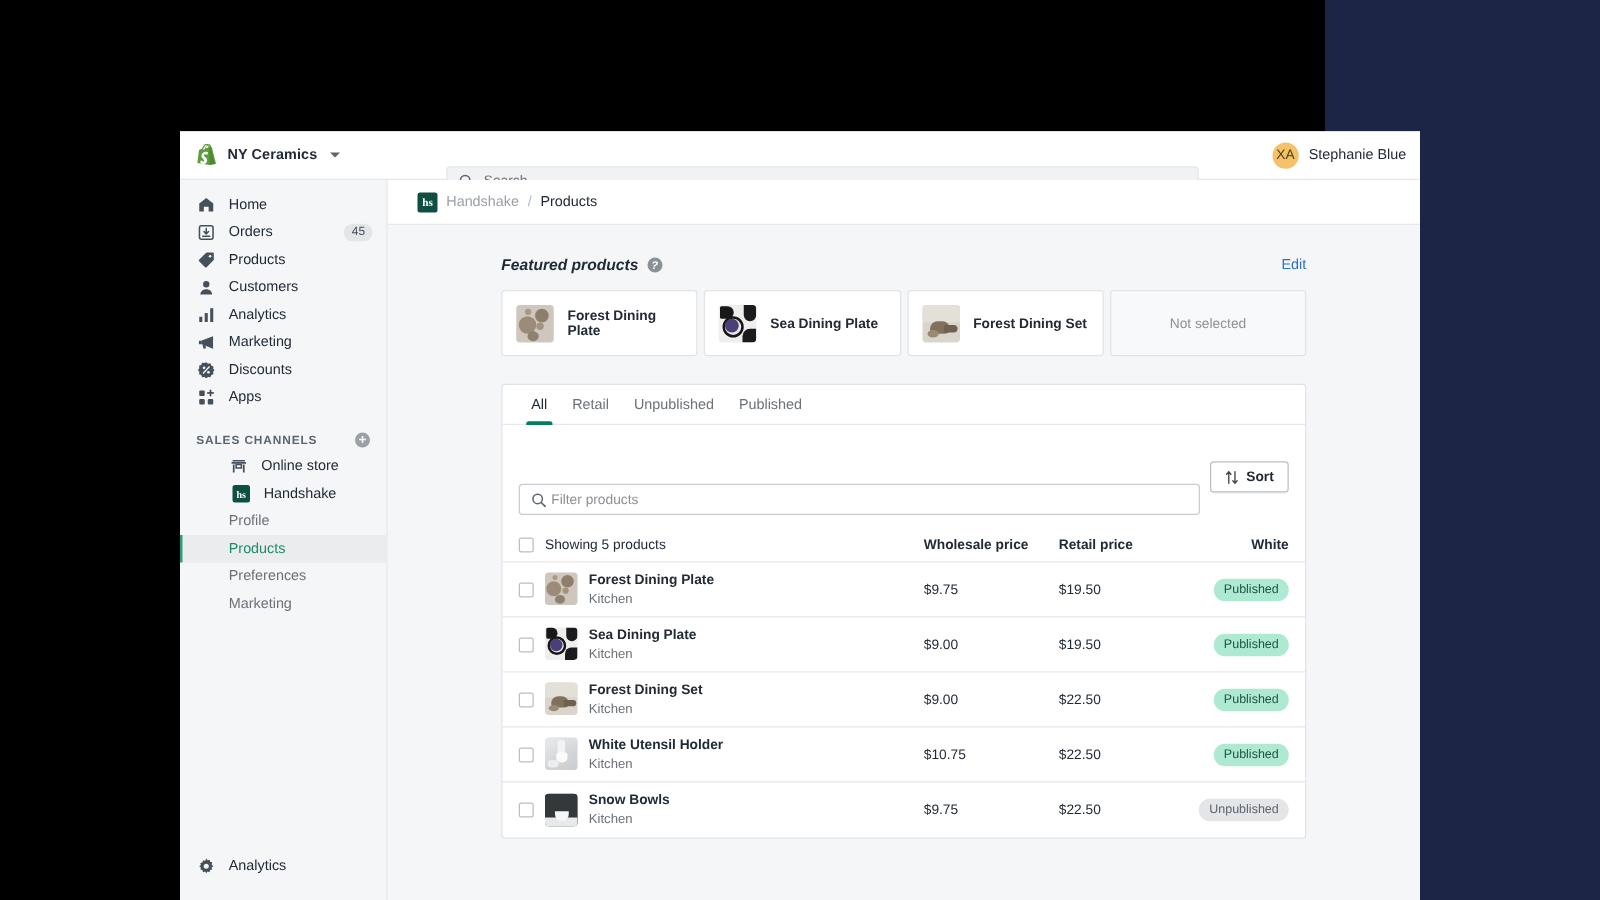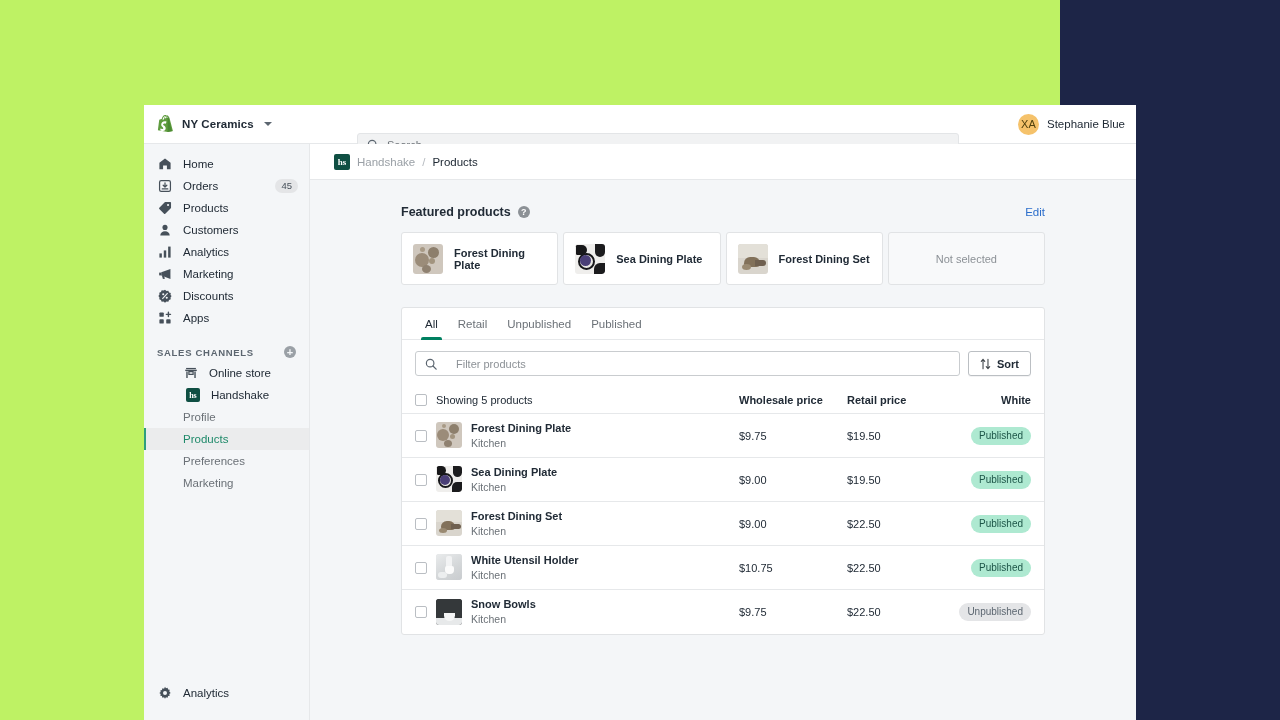--- a/index.html
+++ b/index.html
@@ -2,21 +2,21 @@
 <html><head>
 <meta charset="utf-8">
 <style>
   * { box-sizing: border-box; margin: 0; padding: 0; }
   html, body {
     width: 1280px; height: 720px;
     font-family: "Liberation Sans", sans-serif;
     background: #1d2547;
     overflow: hidden;
   }
-  .desktop { position: relative; width: 1060px; height: 720px; background: #bef264; }
+  .desktop { position: relative; width: 1060px; height: 720px; background: #000000; }
 
   
   .window {
     position: absolute; left: 144px; top: 105px;
     width: 992px; height: 615px;
     background: #f4f6f8; overflow: hidden;
     display: flex; flex-direction: column;
   }
 
   
@@ -116,21 +116,21 @@
     color: #fff; font-size: 9px; font-weight: bold; font-family: "Liberation Serif", serif;
   }
   .crumb-muted { font-size: 11.5px; color: #9aa0a6; }
   .crumb-sep { font-size: 11.5px; color: #b5babf; }
   .crumb-current { font-size: 11.5px; color: #212b36; }
 
   .content { flex: 1; overflow: hidden; padding: 25px 0 0 0; }
   .content-inner { width: 644px; margin: 0 auto; }
 
   .feat-head { display: flex; align-items: center; justify-content: space-between; margin-bottom: 13px; }
-  .feat-title-row { display: flex; align-items: center; gap: 7px; }
+  .feat-title-row { display: flex; align-items: center; gap: 7px; font-style: italic; }
   .feat-title { font-size: 12.5px; font-weight: bold; color: #212b36; }
   .help-icon {
     width: 12px; height: 12px; border-radius: 50%; background: #8c9196;
     color: #fff; font-size: 9px; font-weight: bold;
     display: flex; align-items: center; justify-content: center; line-height: 1;
   }
   .edit-link { font-size: 11.5px; color: #2c6ecb; }
 
   .feat-row { display: flex; gap: 5px; margin-bottom: 22px; }
   .feat-card {
@@ -166,21 +166,21 @@
   }
   .tab.active { color: #212b36; }
   .tab.active::after {
     content: ""; position: absolute; left: 6px; right: 6px; bottom: -1px;
     height: 3px; background: #008060; border-radius: 2px 2px 0 0;
   }
 
   .filter-row { display: flex; gap: 8px; padding: 11px 13px; align-items: center; }
   .filter-input {
     flex: 1; height: 25px; border: 1px solid #c9cccf; border-radius: 3px;
-    display: flex; align-items: center; gap: 19px; padding: 0 9px;
+    display: flex; align-items: center; gap: 4px; padding: 0 9px; margin-top: 36px;
   }
   .filter-ph { font-size: 11px; color: #8c9196; }
   .sort-btn {
     height: 25px; border: 1px solid #bbbfc3; border-radius: 3px; background: #fff;
     display: flex; align-items: center; gap: 6px; padding: 0 11px;
     font-size: 11px; color: #212b36; font-weight: bold;
     box-shadow: 0 1px 0 rgba(22,29,37,.05);
   }
 
   .thead {

